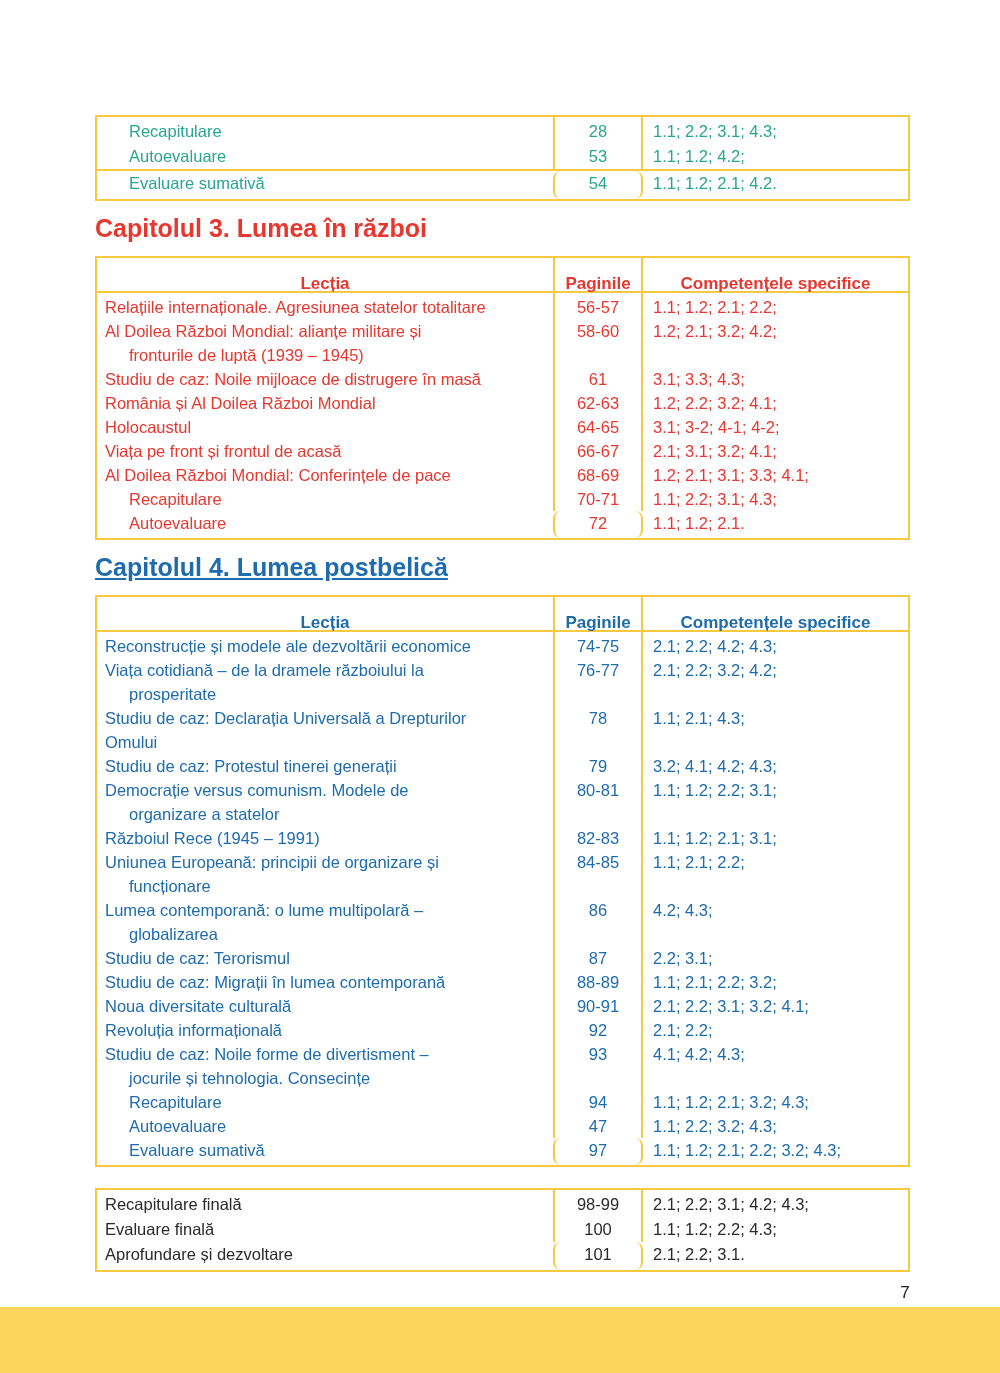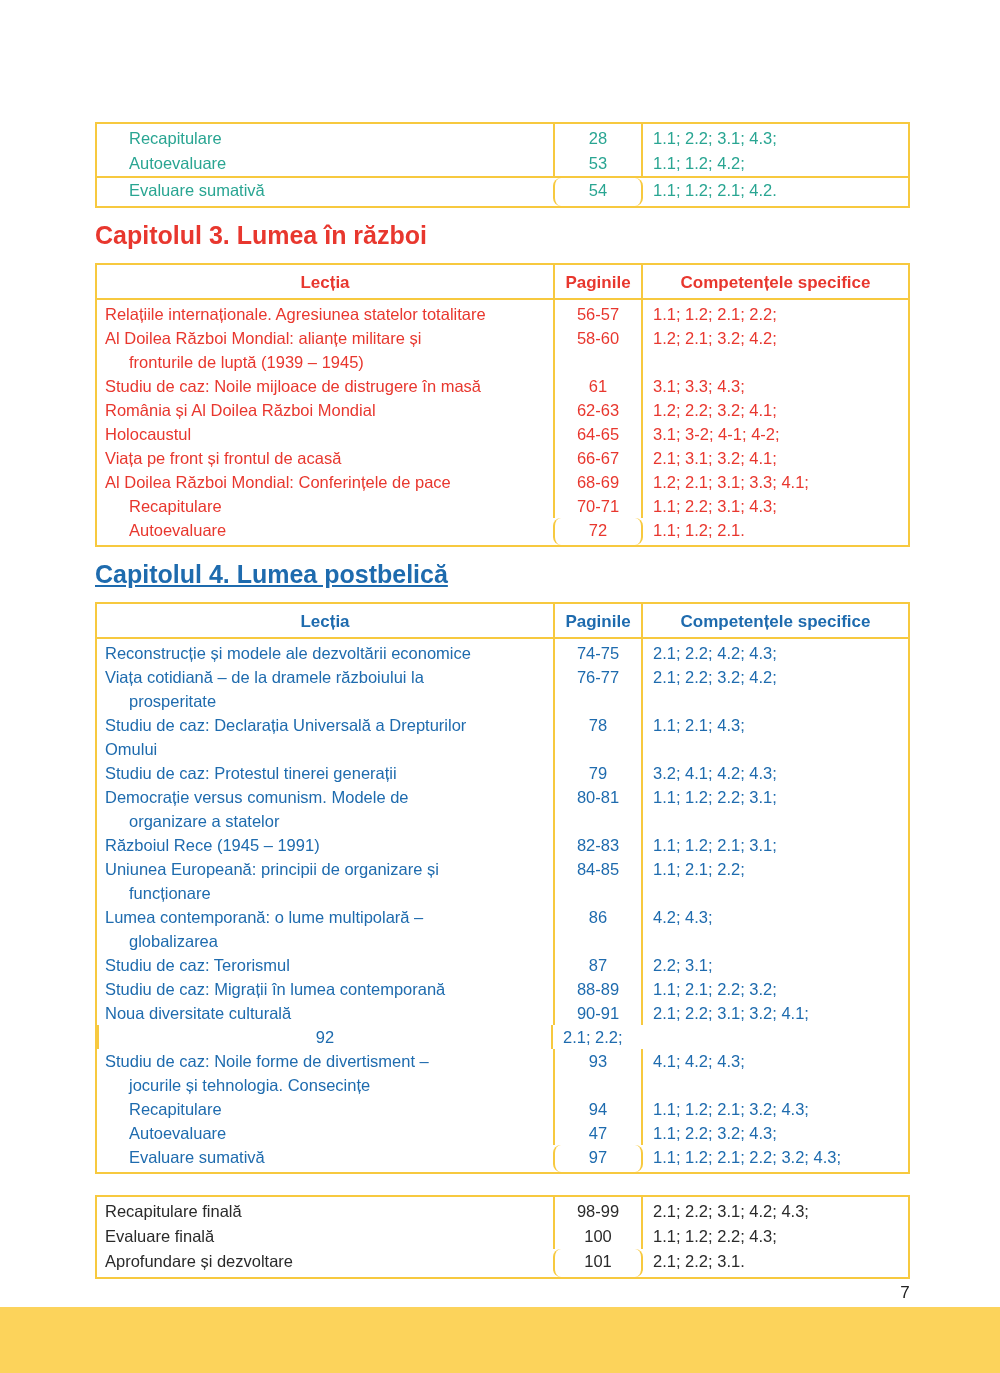--- a/index.html
+++ b/index.html
@@ -10,35 +10,35 @@
     --blue:#1E6BAE;
     --black:#2A2A2A;
   }
   *{box-sizing:border-box;}
   html,body{margin:0;padding:0;}
   body{
     width:1000px;height:1373px;position:relative;overflow:hidden;
     background:#ffffff;
     font-family:"Liberation Sans","DejaVu Sans",sans-serif;
   }
-  .content{position:absolute;left:95px;top:122px;width:815px;}
+  .content{position:absolute;left:95px;top:115px;width:815px;}
   .toc-table{border:2px solid var(--yellow);background:#fff;}
   .t-row{display:grid;grid-template-columns:456px 90px 1fr;}
   .t-row.sep{border-top:2px solid var(--yellow);}
   .cell{font-size:16.5px;}
   .c-lesson{padding-left:8px;padding-right:6px;}
   .c-pages{text-align:center;border-left:2px solid var(--yellow);border-right:2px solid var(--yellow);}
   .c-comp{padding-left:10px;padding-right:4px;}
   .line{white-space:nowrap;}
   .line.indent{padding-left:24px;}
   
   .header-row{height:35px;border-bottom:2px solid var(--yellow);}
   .header-row .cell{
     font-weight:bold;text-align:center;line-height:35px;
-    padding:0;font-size:17px;
+    padding:8px;font-size:17px;
   }
   
   .lh25 .t-body .cell{line-height:25px;}
   .lh24 .t-body .cell{line-height:24px;}
   .t-body .t-row:first-child .cell{padding-top:2px;}
   .t-body .t-row:last-child .cell{padding-bottom:3px;border-radius:8px;}
   
   .theme-teal .cell{color:var(--teal);}
   .theme-red .cell{color:var(--red);}
   .theme-blue .cell{color:var(--blue);}
@@ -252,20 +252,23 @@
           <div class="cell c-comp">1.1; 2.1; 2.2; 3.2;</div>
         </div>
         <div class="t-row">
           <div class="cell c-lesson">
             <div class="line">Noua diversitate culturală</div>
           </div>
           <div class="cell c-pages">90-91</div>
           <div class="cell c-comp">2.1; 2.2; 3.1; 3.2; 4.1;</div>
         </div>
         <div class="t-row">
+          <div class="cell c-lesson">
+            <div class="line">Revoluția informațională</div>
+          </div>
           <div class="cell c-pages">92</div>
           <div class="cell c-comp">2.1; 2.2;</div>
         </div>
         <div class="t-row">
           <div class="cell c-lesson">
             <div class="line">Studiu de caz: Noile forme de divertisment –</div>
             <div class="line indent">jocurile și tehnologia. Consecințe</div>
           </div>
           <div class="cell c-pages">93</div>
           <div class="cell c-comp">4.1; 4.2; 4.3;</div>

